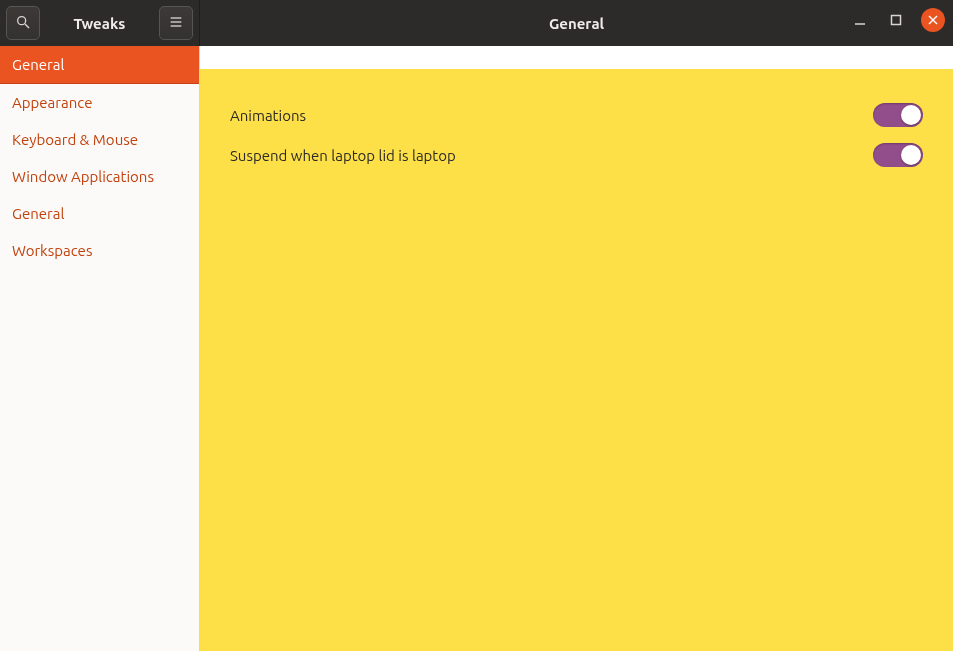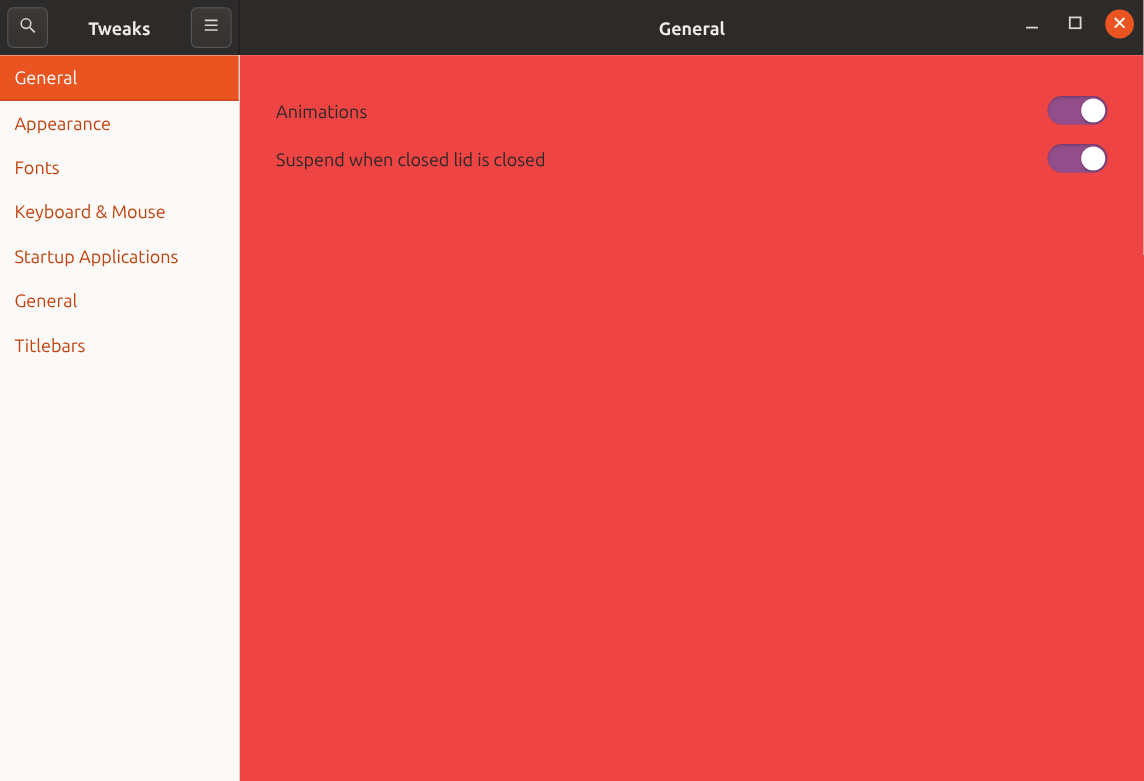--- a/index.html
+++ b/index.html
@@ -20,21 +20,21 @@
   .win-controls { position: absolute; right: 8px; top: 8px; display: flex; gap: 14px; align-items: center; }
   .win-btn { width: 22px; height: 22px; display:flex; align-items:center; justify-content:center; cursor:pointer; }
   .win-btn svg { width: 12px; height: 12px; stroke: #d8d5d2; fill: none; stroke-width: 1.5; }
   .win-close { width: 24px; height: 24px; border-radius: 50%; background: #e95420; }
   .win-close svg { stroke: #fff; }
   
   .body { flex: 1; display: flex; min-height: 0; }
   .sidebar { width: 200px; border-right: 1px solid #d8d4d0; background: #fbfaf9; overflow-y: auto; }
   .side-item { padding: 10px 12px; font-size: 15px; color: #c2410c; cursor: pointer; }
   .side-item.active { background: #e95420; color: #fff; border-bottom: 1px solid #c94215; }
-  .content { flex: 1; padding: 30px 30px; background: #ef4444; overflow-y: auto; }
+  .content { flex: 1; padding: 30px 30px; background: #fde047; overflow-y: auto; margin-top: 23px; }
   .row { display: flex; align-items: center; justify-content: space-between; padding: 4px 0 12px 0; }
   .row-label { font-size: 15px; color: #2b2928; }
   
   .toggle {
     width: 50px; height: 24px; background: #924d8b; border-radius: 12px; position: relative; cursor: pointer;
     box-shadow: inset 0 1px 2px rgba(0,0,0,.25);
   }
   .knob {
     position: absolute; top: 2px; width: 20px; height: 20px; border-radius: 50%;
     background: #fff; box-shadow: 0 1px 2px rgba(0,0,0,.35);
@@ -87,35 +87,34 @@
               </svg></span>
         </div>
       </div>
     </div>
   </div>
 
   <div class="body">
     <div class="sidebar" id="sidebar">
         <div class="side-item active">General</div>
         <div class="side-item">Appearance</div>
-        <div class="side-item">Fonts</div>
         <div class="side-item">Keyboard &amp; Mouse</div>
-        <div class="side-item">Startup Applications</div>
+        <div class="side-item">Window Applications</div>
         <div class="side-item">General</div>
-        <div class="side-item">Titlebars</div>
+        <div class="side-item">Workspaces</div>
       </div>
     <div class="content" id="content">
         <div class="row">
           <div class="row-label">Animations</div>
           <div class="toggle on">
             <div class="knob"></div>
           </div>
         </div>
         <div class="row">
-          <div class="row-label">Suspend when closed lid is closed</div>
+          <div class="row-label">Suspend when laptop lid is laptop</div>
           <div class="toggle on">
             <div class="knob"></div>
           </div>
         </div>
       </div>
   </div>
 
 </div>
 
 </body></html>

